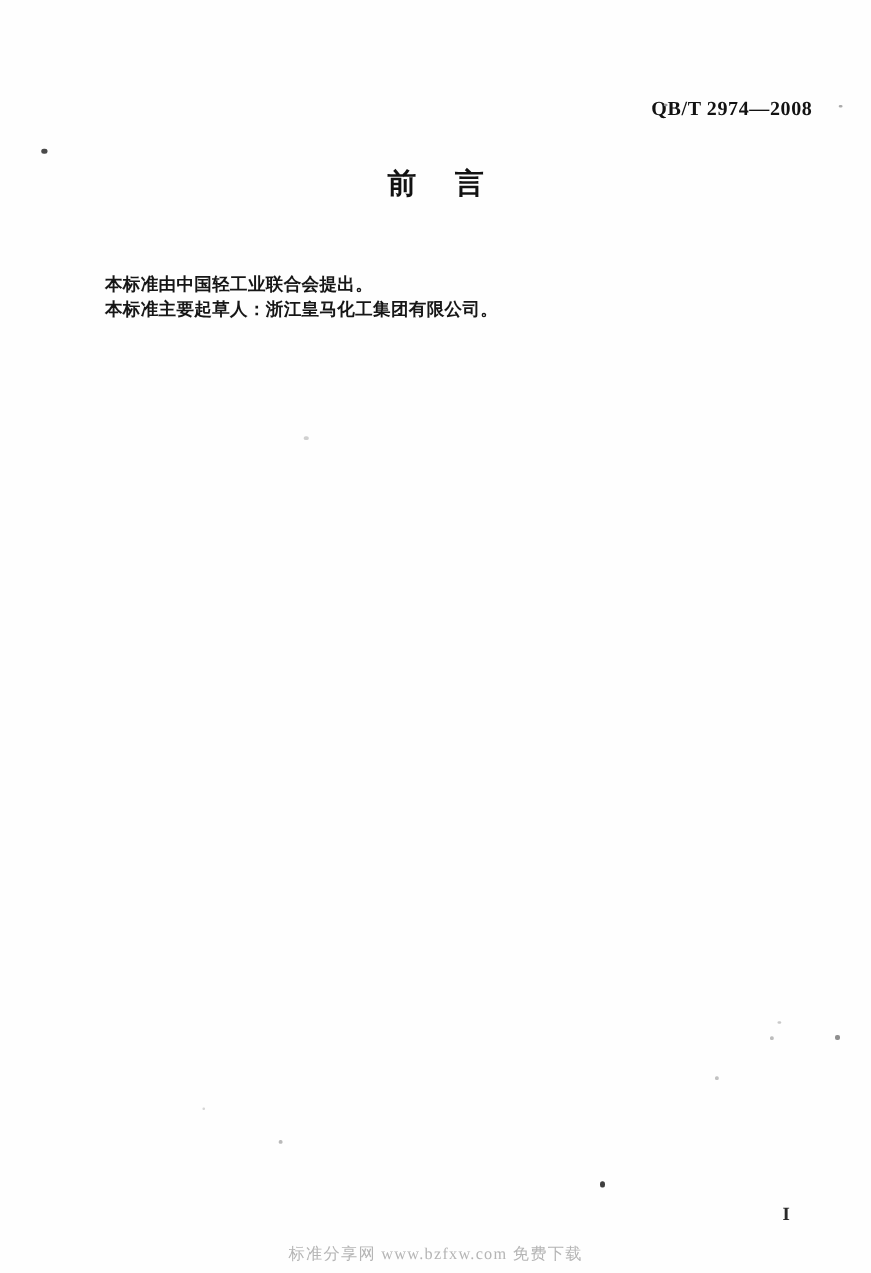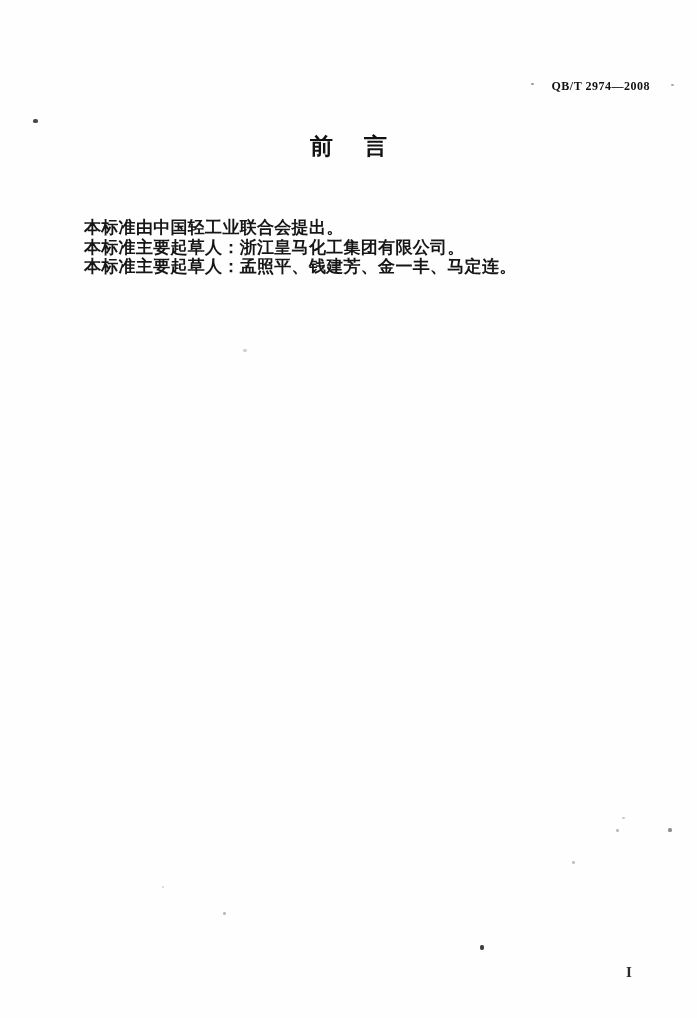--- a/index.html
+++ b/index.html
@@ -15,21 +15,21 @@
     font-family: "Liberation Sans", "DejaVu Sans", sans-serif;
     color: #161616;
     overflow: hidden;
   }
   .std-number {
     position: absolute;
     top: 79px;
     right: 47px;
     font-family: "Liberation Serif", "DejaVu Serif", serif;
     font-weight: bold;
-    font-size: 12px;
+    font-size: 16px;
     letter-spacing: 0.5px;
     color: #121212;
     white-space: nowrap;
   }
   .title-row {
     position: absolute;
     top: 135px;
     left: 0;
     width: 100%;
     display: flex;
@@ -42,21 +42,21 @@
     color: #121212;
     line-height: 1;
   }
   .body-text {
     position: absolute;
     left: 84px;
     top: 218px;
   }
   .body-text p {
     margin: 0;
-    font-size: 17px;
+    font-size: 14px;
     font-weight: bold;
     line-height: 19.6px;
     letter-spacing: 0.3px;
     color: #161616;
     white-space: nowrap;
   }
   .page-num {
     position: absolute;
     left: 626px;
     top: 964px;
@@ -90,25 +90,25 @@
   <div class="std-number">QB/T 2974—2008</div>
 
   <div class="title-row">
     <span>前</span>
     <span>言</span>
   </div>
 
   <div class="body-text">
     <p>本标准由中国轻工业联合会提出。</p>
     <p>本标准主要起草人：浙江皇马化工集团有限公司。</p>
-    <p>本标准主要起草人：孟照平、钱建芳、金一丰、马定连。</p>
   </div>
 
   <div class="page-num">I</div>
 
+  <div class="watermark">标准分享网 www.bzfxw.com 免费下载</div>
 
   <div class="speck" style="left:33px;  top:119px; width:5px; height:4px; background:#4a4a4a;"></div>
   <div class="speck" style="left:531px; top:83px;  width:3px; height:2px; background:#9a9a9a;"></div>
   <div class="speck" style="left:671px; top:84px;  width:3px; height:2px; background:#ababab;"></div>
   <div class="speck" style="left:243px; top:349px; width:4px; height:3px; background:#d0d0d0;"></div>
   <div class="speck" style="left:622px; top:817px; width:3px; height:2px; background:#c9c9c9;"></div>
   <div class="speck" style="left:616px; top:829px; width:3px; height:3px; background:#bdbdbd;"></div>
   <div class="speck" style="left:668px; top:828px; width:4px; height:4px; background:#8f8f8f;"></div>
   <div class="speck" style="left:572px; top:861px; width:3px; height:3px; background:#c2c2c2;"></div>
   <div class="speck" style="left:480px; top:945px; width:4px; height:5px; background:#3f3f3f;"></div>

